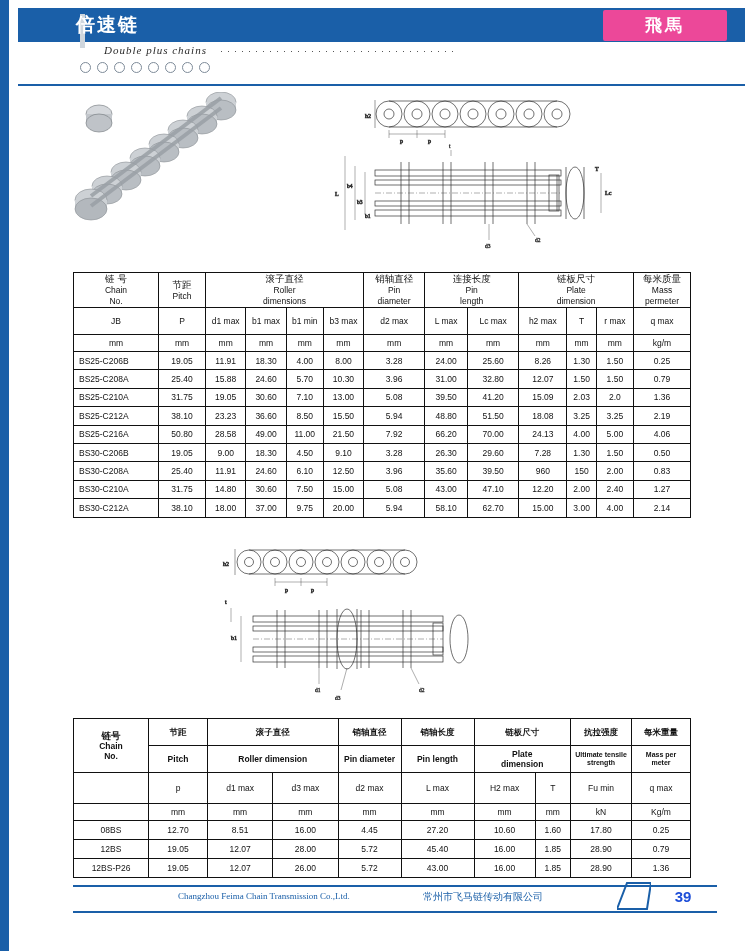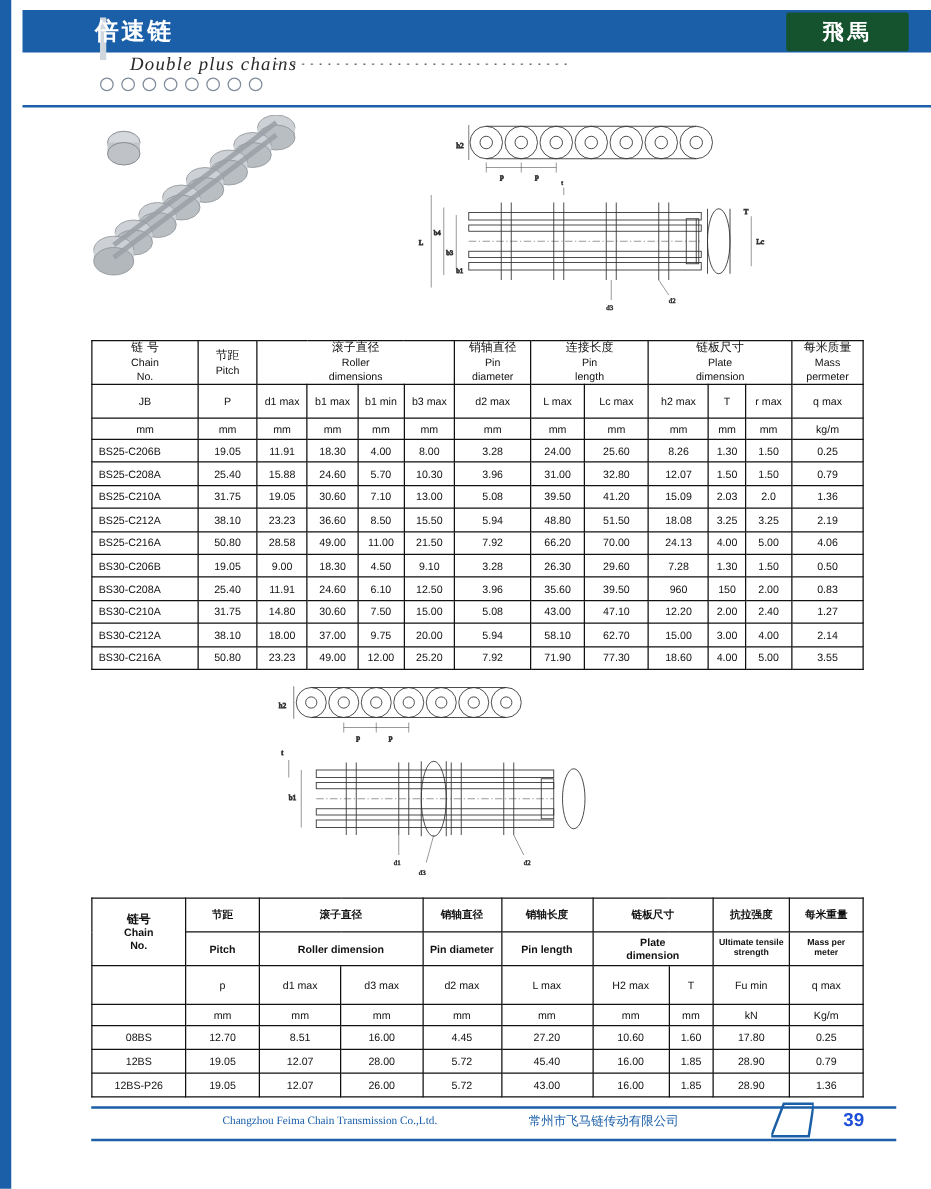--- a/index.html
+++ b/index.html
@@ -32,38 +32,38 @@
   .hdr-title{
     color:#ffffff;font-size:19px;font-weight:bold;letter-spacing:2px;
     font-family:"DejaVu Sans", sans-serif;
   }
   .hdr-corner{
     position:absolute;left:62px;top:14px;width:18px;height:34px;
     border-left:5px solid #cfd6dd;border-bottom:0;
   }
   .hdr-sub{
     position:absolute;left:86px;top:44px;
-    font-size:15px;color:#2a2a2a;letter-spacing:1px;
+    font-size:11px;color:#2a2a2a;letter-spacing:1px;
     font-family:"Liberation Serif", serif;font-style:italic;
   }
   .hdr-dots{
     position:absolute;left:200px;top:50px;width:240px;height:2px;
     background-image:radial-gradient(circle, #555 0.8px, transparent 0.9px);
     background-size:7px 3px;
   }
   .hdr-circles{
     position:absolute;left:62px;top:62px;display:flex;gap:6px;
   }
   .hdr-circles span{
     width:9px;height:9px;border:1px solid #7e8b99;border-radius:50%;
     display:block;
   }
   .logo{
-    position:absolute;right:18px;top:10px;width:98px;height:31px;
-    background:#14532d;border-radius:2px;
+    position:absolute;right:18px;top:10px;width:124px;height:31px;
+    background:#ec4899;border-radius:2px;
     display:flex;align-items:center;justify-content:center;
   }
   .logo span{
     color:#ffffff;font-size:17px;font-weight:bold;letter-spacing:3px;
     font-family:"DejaVu Sans", sans-serif;
   }
   .hdr-rule{
     position:absolute;left:9px;top:84px;right:0;height:2px;background:#1a5fa8;
   }
   
@@ -505,35 +505,20 @@
       <td>9.75</td>
       <td>20.00</td>
       <td>5.94</td>
       <td>58.10</td>
       <td>62.70</td>
       <td>15.00</td>
       <td>3.00</td>
       <td>4.00</td>
       <td>2.14</td>
     </tr>
-    <tr class="drow">
-      <td class="first">BS30-C216A</td>
-      <td>50.80</td>
-      <td>23.23</td>
-      <td>49.00</td>
-      <td>12.00</td>
-      <td>25.20</td>
-      <td>7.92</td>
-      <td>71.90</td>
-      <td>77.30</td>
-      <td>18.60</td>
-      <td>4.00</td>
-      <td>5.00</td>
-      <td>3.55</td>
-    </tr>
   </tbody>
     </table>
 
   <div class="fig" style="left:200px;top:540px;">
     <svg width="370" height="160" viewBox="0 0 370 160">
       <g stroke="#333" fill="none" stroke-width="0.7">
 
         <g transform="translate(30,4)">
           <line x1="-4" y1="5" x2="-4" y2="31" stroke-width="0.5"></line>
           <text x="-16" y="22" font-size="6" fill="#333" font-family="Liberation Serif, serif">h2</text>

